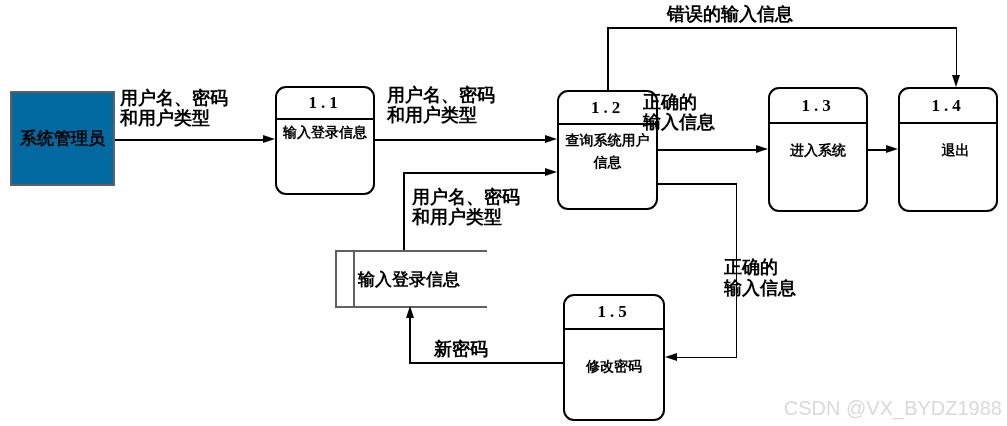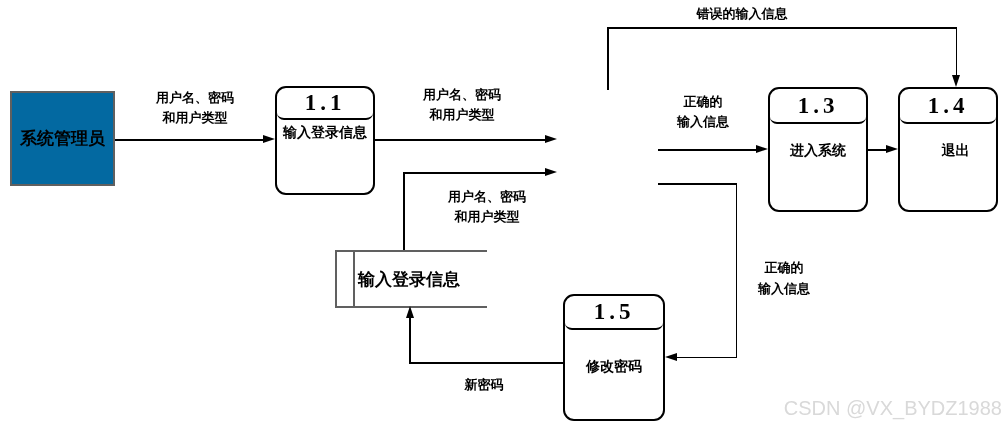--- a/index.html
+++ b/index.html
@@ -26,24 +26,23 @@
   .process {
     position: absolute;
     border: 2px solid var(--process-border, #000);
     border-radius: 11px;
     background: #fff;
     box-sizing: border-box;
   }
   .p-head {
     border-bottom: 2px solid var(--process-border, #000);
     display: flex; align-items: center; justify-content: center;
-    font-size: 23px;
+    font-size: 17px;
     letter-spacing: 4px;
     box-sizing: border-box;
-    border-radius: 7px;
   }
   .p-body {
     text-align: center;
     font-size: 14px;
     line-height: 22px;
     padding: 0 4px;
   }
   
   .store-line { position: absolute; background: var(--store-line, #606060); }
   .store-label {
@@ -57,23 +56,23 @@
   .vline { width: 1.6px; }
   
   .arr { position: absolute; width: 0; height: 0; }
   .arr-right { border-top: 4.5px solid transparent; border-bottom: 4.5px solid transparent; border-left: 12px solid var(--flow, #000); }
   .arr-left  { border-top: 4.5px solid transparent; border-bottom: 4.5px solid transparent; border-right: 12px solid var(--flow, #000); }
   .arr-down  { border-left: 4.5px solid transparent; border-right: 4.5px solid transparent; border-top: 12px solid var(--flow, #000); }
   .arr-up    { border-left: 4.5px solid transparent; border-right: 4.5px solid transparent; border-bottom: 12px solid var(--flow, #000); }
   
   .flabel {
     position: absolute;
-    font-size: 13px;
+    font-size: 18px;
     line-height: 20px;
-    text-align: center;
+    text-align: left;
     white-space: pre-line;
   }
   
   .watermark {
     position: absolute;
     right: 5px; top: 397px;
     font-family: "Liberation Sans", "DejaVu Sans", sans-serif;
     font-weight: normal;
     font-size: 20px;
     color: var(--watermark, #d9d9d9);
@@ -86,20 +85,24 @@
 
   <div class="entity" style="left:10px; top:91px; width:105px; height:95px;">
     <span>系统管理员</span>
   </div>
 
   <div class="process" style="left:275px; top:86px; width:100px; height:109px;">
     <div class="p-head" style="height:32px;">1.1</div>
     <div class="p-body" style="padding-top:2px;">输入登录信息</div>
   </div>
 
+  <div class="process" style="left:557px; top:90px; width:101px; height:120px;">
+    <div class="p-head" style="height:33px;">1.2</div>
+    <div class="p-body" style="padding-top:5px;">查询系统用户信息</div>
+  </div>
 
   <div class="process" style="left:768px; top:87px; width:100px; height:125px;">
     <div class="p-head" style="height:35px;">1.3</div>
     <div class="p-body" style="padding-top:16px;text-align:center;">进入系统</div>
   </div>
 
   <div class="process" style="left:898px; top:87px; width:100px; height:125px;">
     <div class="p-head" style="height:35px;">1.4</div>
     <div class="p-body" style="padding-top:16px;margin-left:15px;">退出</div>
   </div>
@@ -150,17 +153,17 @@
   <div class="hline" style="left:658px; top:183px; width:79px;"></div>
   <div class="vline" style="left:735.5px; top:183px; height:175px;"></div>
   <div class="hline" style="left:677px; top:356.5px; width:60px;"></div>
   <div class="arr arr-left" style="left:665px; top:353px;"></div>
   <div class="flabel" style="left:724px; top:257px; width:120px; line-height:21px;">正确的
 输入信息</div>
 
   <div class="hline" style="left:409px; top:362px; width:154px;"></div>
   <div class="vline" style="left:409px; top:317px; height:46px;"></div>
   <div class="arr arr-up" style="left:405.5px; top:306px;"></div>
-  <div class="flabel" style="left:434px; top:339px; width:100px;margin-top:36px;">新密码</div>
+  <div class="flabel" style="left:434px; top:339px; width:100px;">新密码</div>
 
   <div class="watermark">CSDN @VX_BYDZ1988</div>
 
 </div>
 
 </body></html>

